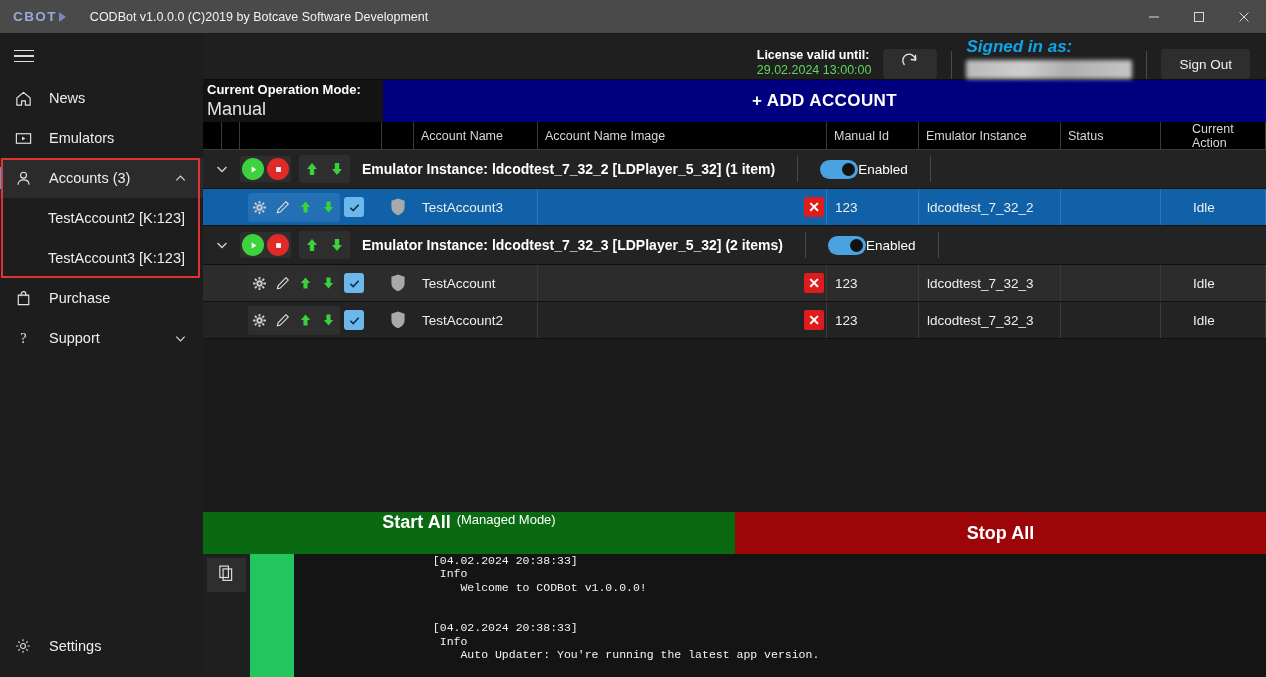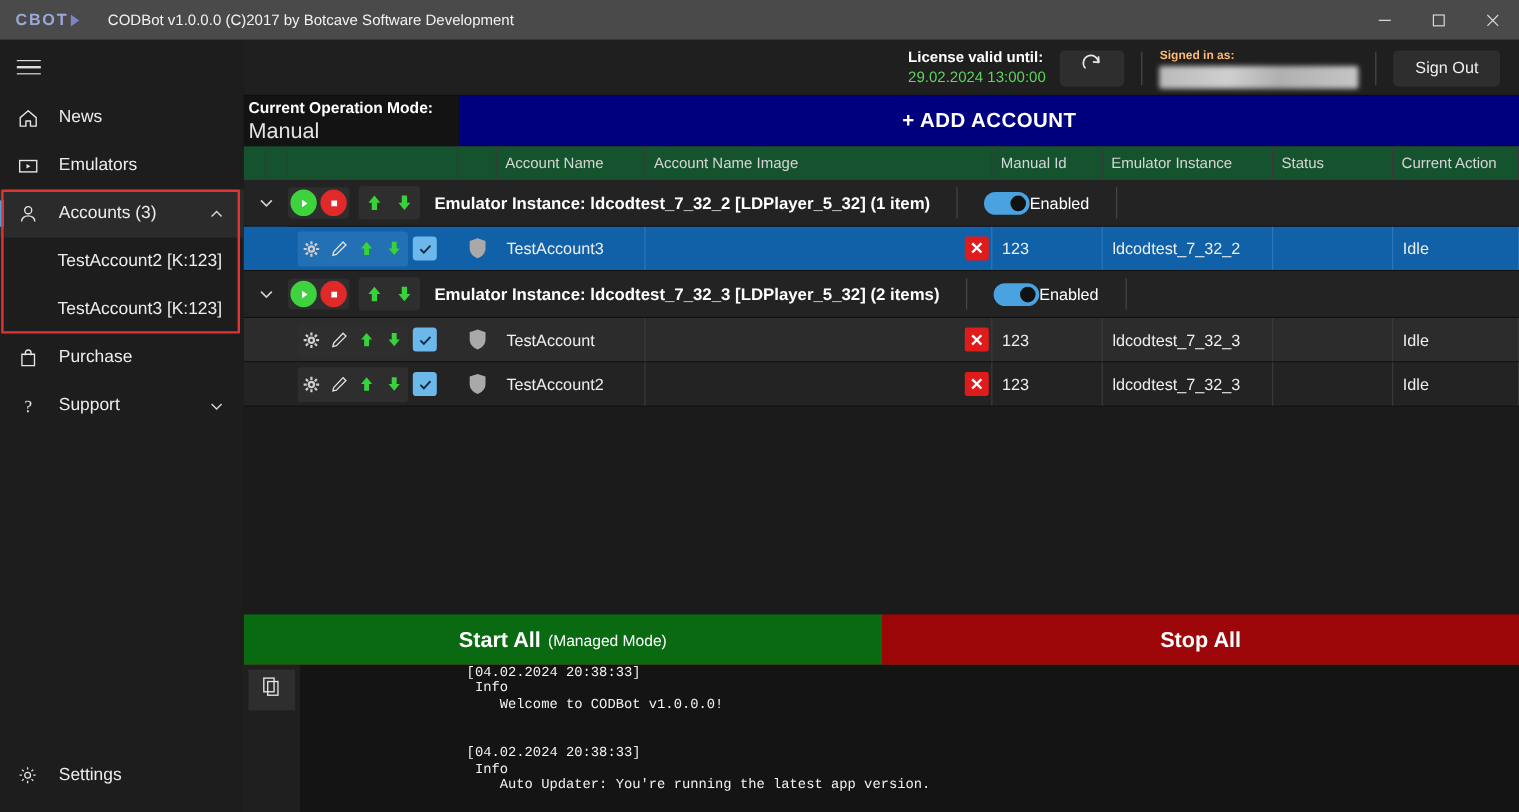--- a/index.html
+++ b/index.html
@@ -81,34 +81,34 @@
   .nav-spacer { flex: 1; }
   .accounts-group { position: relative; }
   .redbox {
     position: absolute; left: 1px; right: 3px; top: 0; bottom: 0;
     border: 2px solid #e03434; pointer-events: none; border-radius: 1px;
   }
 
   
   .main { flex: 1; display: flex; flex-direction: column; min-width: 0; background: #1b1b1b; }
   .toolbar {
-    height: 46px; flex: 0 0 46px; display: flex; align-items: center;
+    height: 46px; flex: 0 0 46px; display: flex; align-items: flex-end;
     background: #1f1f1f; border-bottom: 1px solid #0d0d0d;
     justify-content: flex-end;
   }
   .lic-block { display: flex; flex-direction: column; line-height: 1.25; margin-right: 12px; }
   .lic-label { font-size: 12.5px; font-weight: bold; color: #ffffff; }
   .lic-value { font-size: 12.5px; color: #5fd65f; }
   .icon-btn {
     width: 54px; height: 30px; border-radius: 4px; background: #2e2e2e;
     display: flex; align-items: center; justify-content: center; color: #e6e6e6;
   }
   .vdiv { width: 1px; height: 28px; background: #4a4a4a; margin: 0 14px; }
   .signed-block { display: flex; flex-direction: column; line-height: 1.3; }
-  .signed-label { font-size: 10px; font-weight: bold; color: #fdba74; }
+  .signed-label { font-size: 17px; font-weight: bold; color: #0ea5e9; font-style: italic; }
   .signed-redacted {
     width: 166px; height: 19px; margin-top: 2px; border-radius: 2px;
     background: linear-gradient(100deg,#b9b9b9,#cfcfcf 35%,#b0b0b0 60%,#c6c6c6);
     filter: blur(2.2px);
   }
   .signout-btn {
     height: 30px; padding: 0 18px; border-radius: 4px; background: #2e2e2e;
     display: flex; align-items: center; justify-content: center;
     font-size: 13.5px; color: #f0f0f0; margin-right: 16px;
   }
@@ -123,36 +123,36 @@
   .mode-value { font-size: 18px; color: #e2e2e2; }
   .addaccount {
     flex: 1; background: #00007f; color: #ffffff;
     display: flex; align-items: center; justify-content: center;
     font-size: 17px; font-weight: bold; letter-spacing: .4px;
   }
 
   
   .grid { flex: 1; display: flex; flex-direction: column; min-height: 0; background: #1b1b1b; }
   .ghead {
-    height: 28px; flex: 0 0 28px; display: flex; background: #14532d;
+    height: 28px; flex: 0 0 28px; display: flex; background: #000000;
     border-bottom: 1px solid #3a3a3a;
     font-size: 12.5px; color: #d6d6d6;
   }
   .ghead .cell { display: flex; align-items: center; padding-left: 7px; border-right: 1px solid #3a3a3a; }
 
   .c0 { width: 19px;  flex: 0 0 19px; }
   .c1 { width: 18px;  flex: 0 0 18px; }
   .c2 { width: 142px; flex: 0 0 142px; }
   .c3 { width: 32px;  flex: 0 0 32px; }
   .c4 { width: 124px; flex: 0 0 124px; }
   .c5 { width: 289px; flex: 0 0 289px; }
   .c6 { width: 92px;  flex: 0 0 92px; }
   .c7 { width: 142px; flex: 0 0 142px; }
   .c8 { width: 100px; flex: 0 0 100px; }
-  .c9 { flex: 1 1 auto; }
+  .c9 { flex: 1 1 auto; margin-left: 24px; }
 
   .grouprow {
     height: 39px; flex: 0 0 39px; display: flex; align-items: center;
     background: #232323; border-bottom: 1px solid #111;
   }
   .chev-cell { width: 37px; flex: 0 0 37px; display: flex; align-items: center; justify-content: center; color: #cfcfcf; }
   .btnpair { display: flex; background: #2e2e2e; border-radius: 3px; padding: 2px; gap: 3px; }
   .circ { width: 22px; height: 22px; border-radius: 50%; display: flex; align-items: center; justify-content: center; }
   .circ.play { background: #3fd23f; }
   .circ.stop { background: #e02a2a; }
@@ -193,32 +193,32 @@
     display: flex; align-items: center; justify-content: center; color: #fff;
     font-size: 14px; font-weight: bold; line-height: 1;
   }
   .xcell { display: flex; align-items: center; justify-content: flex-end; padding-right: 2px; }
   .filler { flex: 1; background: #1b1b1b; }
 
   
   .actionrow { height: 42px; flex: 0 0 42px; display: flex; background: #1b1b1b; }
   .startall {
     flex: 0 0 532px; background: #0a6a12; color: #fff;
-    display: flex; align-items: center; justify-content: center; gap: 6px;
+    display: flex; justify-content: center; gap: 6px;
   }
   .startall .big { font-size: 18px; font-weight: bold; }
   .startall .small { font-size: 13px; }
   .stopall {
     flex: 1; background: #9d0608; color: #fff;
     display: flex; align-items: center; justify-content: center;
     font-size: 18px; font-weight: bold;
   }
 
   
-  .logarea { height: 123px; flex: 0 0 123px; display: flex; background: #c2410c; }
+  .logarea { height: 123px; flex: 0 0 123px; display: flex; background: #22c55e; gap: 44px; }
   .logtabs { width: 47px; flex: 0 0 47px; background: #1f1f1f; padding-top: 4px; }
   .logtab {
     width: 39px; height: 34px; margin: 0 auto; background: #2e2e2e;
     display: flex; align-items: center; justify-content: center; color: #e4e4e4;
   }
   .logbody {
     flex: 1; background: #141414; position: relative;
     font-family: "Liberation Mono", monospace; font-size: 11.5px; color: #f2f2f2;
     display: flex; flex-direction: column; justify-content: flex-end;
     padding: 0 0 2px 56px;
@@ -231,21 +231,21 @@
 </head>
 <body>
 
 <div id="app">
 
   <div class="titlebar">
     <div class="logo">
       <span>CBOT</span>
       <span class="logo-tri"></span>
     </div>
-    <div class="title-text">CODBot v1.0.0.0   (C)2017 by Botcave Software Development</div>
+    <div class="title-text">CODBot v1.0.0.0   (C)2019 by Botcave Software Development</div>
     <div class="winbtns">
       <div class="winbtn">
         <svg width="12" height="12" viewBox="0 0 12 12">
             <line x1="1" y1="6" x2="11" y2="6" stroke="currentColor" stroke-width="1"></line>
           </svg>
       </div>
       <div class="winbtn">
         <svg width="12" height="12" viewBox="0 0 12 12">
             <rect x="1.5" y="1.5" width="9" height="9" fill="none" stroke="currentColor" stroke-width="1"></rect>
           </svg>

